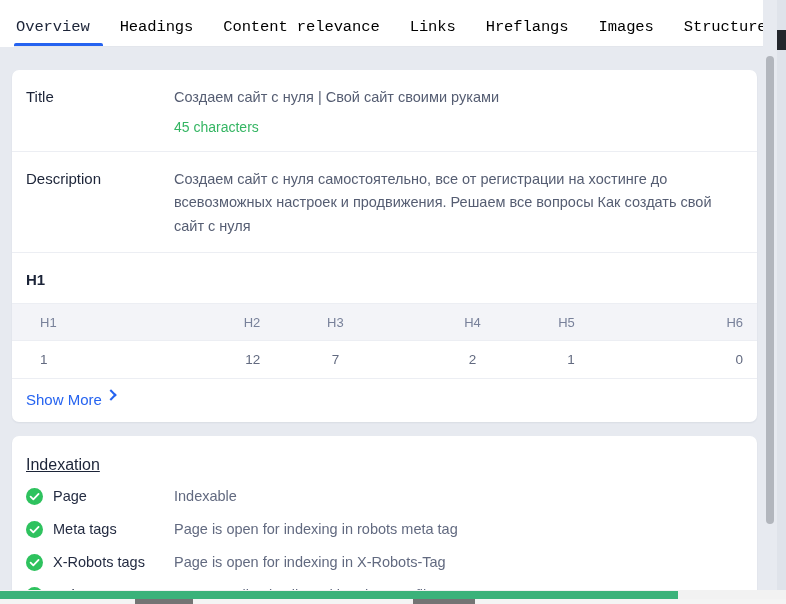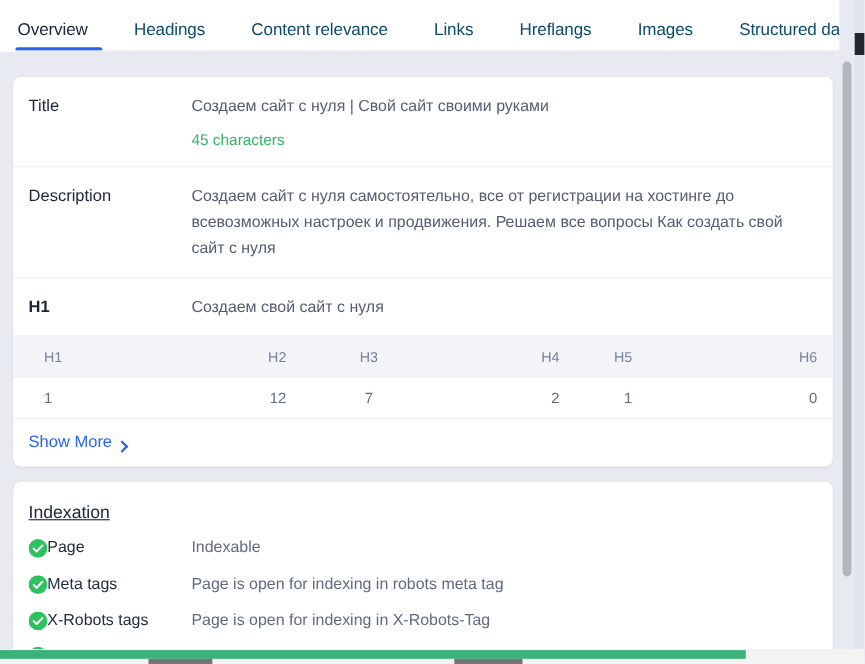--- a/index.html
+++ b/index.html
@@ -31,26 +31,27 @@
     position: relative;
     height: 47px;
     background: #ffffff;
     width: 777px;
   }
   #tabstrip {
     display: flex;
     align-items: flex-end;
     height: 46px;
     padding-left: 14px;
-    gap: 16px;
+    gap: 4px;
+    font-family: Liberation Mono, monospace;
   }
   .tab {
     position: relative;
     font-size: 15.5px;
-    color: #0c4a6e;
+    color: #000000;
     padding: 0 13px 11px 13px;
     white-space: nowrap;
     line-height: 1;
     cursor: pointer;
     letter-spacing: -0.1px;
   }
   .tab:first-child { padding-left: 2px; }
   .tab.active { color: #1c2438; }
   .tab .underline {
     display: none;
@@ -133,28 +134,28 @@
   }
   .h-table tbody td {
     font-size: 13.5px;
     color: #626a80;
     padding: 11px 0 11px 0;
     border-bottom: 1px solid #eceef3;
   }
   .h-table .c0 { text-align: left;  padding-left: 28px; }
   .h-table .c1 { text-align: right;  padding-left: 8px; }
   .h-table .c2 { text-align: center; padding-left: 26px; }
-  .h-table .c3 { text-align: right; padding-left: 52px; }
+  .h-table .c3 { text-align: center; padding-left: 52px; }
   .h-table .c4 { text-align: right;  padding-right: 58px; }
   .h-table .c5 { text-align: right;  padding-right: 14px; }
 
   
   .show-more {
     display: inline-flex;
-    align-items: flex-end;
+    align-items: flex-start;
     gap: 5px;
     font-size: 15px;
     color: #2563f0;
     padding: 12px 14px 14px 14px;
     cursor: pointer;
   }
   .chev {
     display: inline-block;
     width: 8px; height: 8px;
     border-right: 2.4px solid #2563f0;
@@ -173,21 +174,21 @@
     text-decoration: underline;
   }
   .idx-row {
     display: flex;
     align-items: center;
     padding: 7px 14px 7px 14px;
   }
   .idx-left {
     display: flex;
     align-items: center;
-    gap: 0;
+    gap: 10px;
     width: 148px;
     flex: 0 0 148px;
   }
   .idx-label {
     font-size: 14.5px;
     color: #242c42;
     line-height: 1.3;
   }
   .idx-text {
     font-size: 14.5px;
@@ -297,23 +298,20 @@
 
       <div class="meta-row">
         <div class="meta-label">Description</div>
         <div class="meta-body">
           <div class="meta-value">Создаем сайт с нуля самостоятельно, все от регистрации на хостинге до всевозможных настроек и продвижения. Решаем все вопросы Как создать свой сайт с нуля</div>
         </div>
       </div>
 
       <div class="meta-row no-border" style="padding-bottom:12px;">
         <div class="meta-label" style="font-weight:bold;">H1</div>
-        <div class="meta-body">
-          <div class="meta-value">Создаем свой сайт с нуля</div>
-        </div>
       </div>
 
       <table class="h-table">
         <thead>
           <tr>
               <th class="c0">H1</th>
               <th class="c1">H2</th>
               <th class="c2">H3</th>
               <th class="c3">H4</th>
               <th class="c4">H5</th>

